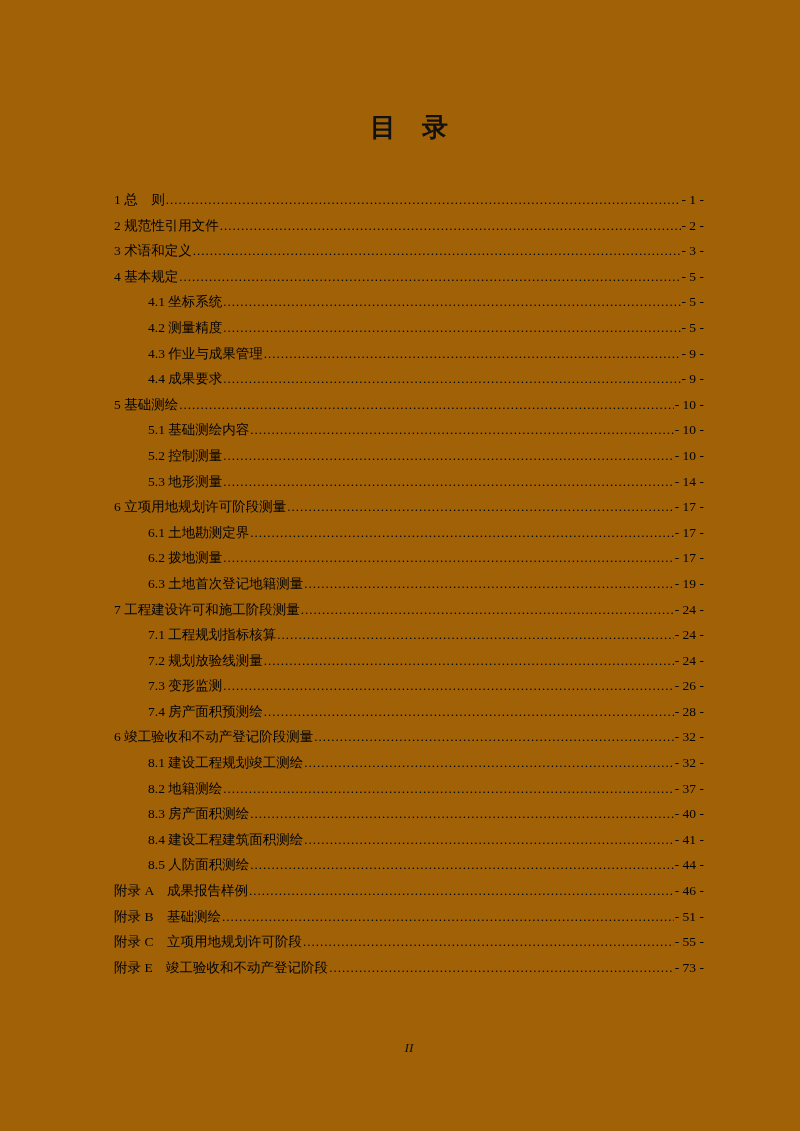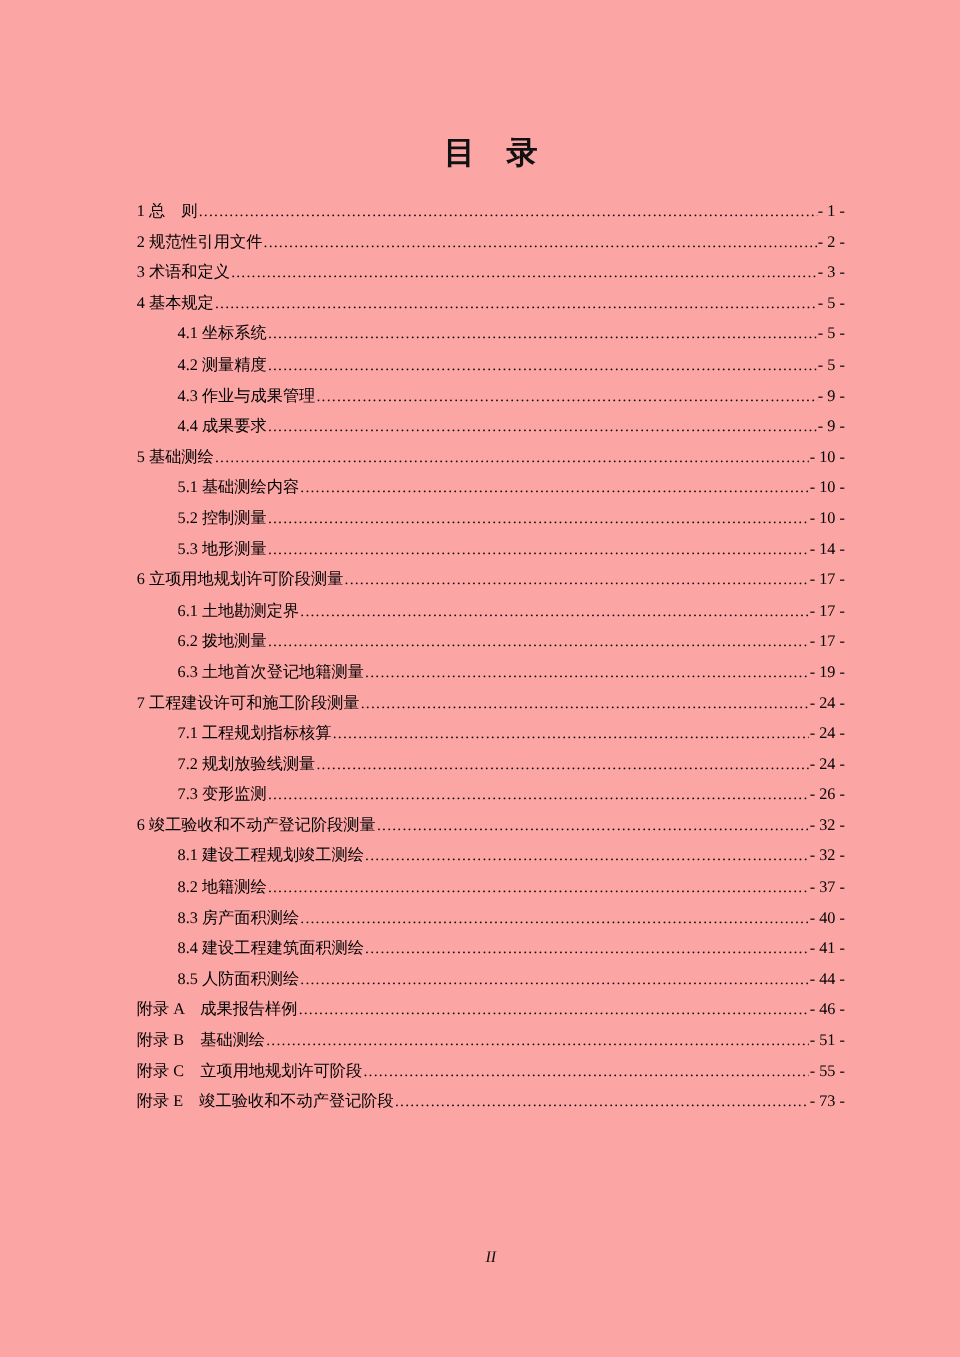--- a/index.html
+++ b/index.html
@@ -7,37 +7,37 @@
   body {
     width: 800px; height: 1131px;
     font-family: "Liberation Serif", serif;
     color: #000000;
     position: relative;
     overflow: hidden;
   }
   .page {
     position: absolute; left: 0; top: 0;
     width: 800px; height: 1131px;
-    background: #fca5a5;
+    background: #a16207;
   }
   .content {
     position: absolute; left: 114px; top: 0;
     width: 590px;
   }
   .doc-title {
     margin-top: 110px;
     text-align: center;
     font-family: "Liberation Sans", sans-serif;
     font-weight: bold;
     font-size: 26px;
     line-height: 34px;
     color: #111111;
   }
   .toc-list {
-    margin-top: 19px;
+    margin-top: 43px;
   }
   .toc-row {
     display: flex;
     align-items: baseline;
     height: 25.6px;
     font-size: 13.5px;
     line-height: 25.6px;
   }
   .toc-row.level-1 { padding-left: 34px; justify-content: center; }
   .toc-label {
@@ -173,20 +173,25 @@
         <div class="toc-row level-1">
     <span class="toc-label">7.2 规划放验线测量</span>
     <span class="toc-dots"></span>
     <span class="toc-page">- 24 -</span>
   </div>
         <div class="toc-row level-1">
     <span class="toc-label">7.3 变形监测</span>
     <span class="toc-dots"></span>
     <span class="toc-page">- 26 -</span>
   </div>
+        <div class="toc-row level-1">
+    <span class="toc-label">7.4 房产面积预测绘</span>
+    <span class="toc-dots"></span>
+    <span class="toc-page">- 28 -</span>
+  </div>
         <div class="toc-row level-0">
     <span class="toc-label">6 竣工验收和不动产登记阶段测量</span>
     <span class="toc-dots"></span>
     <span class="toc-page">- 32 -</span>
   </div>
         <div class="toc-row level-1">
     <span class="toc-label">8.1 建设工程规划竣工测绘</span>
     <span class="toc-dots"></span>
     <span class="toc-page">- 32 -</span>
   </div>

